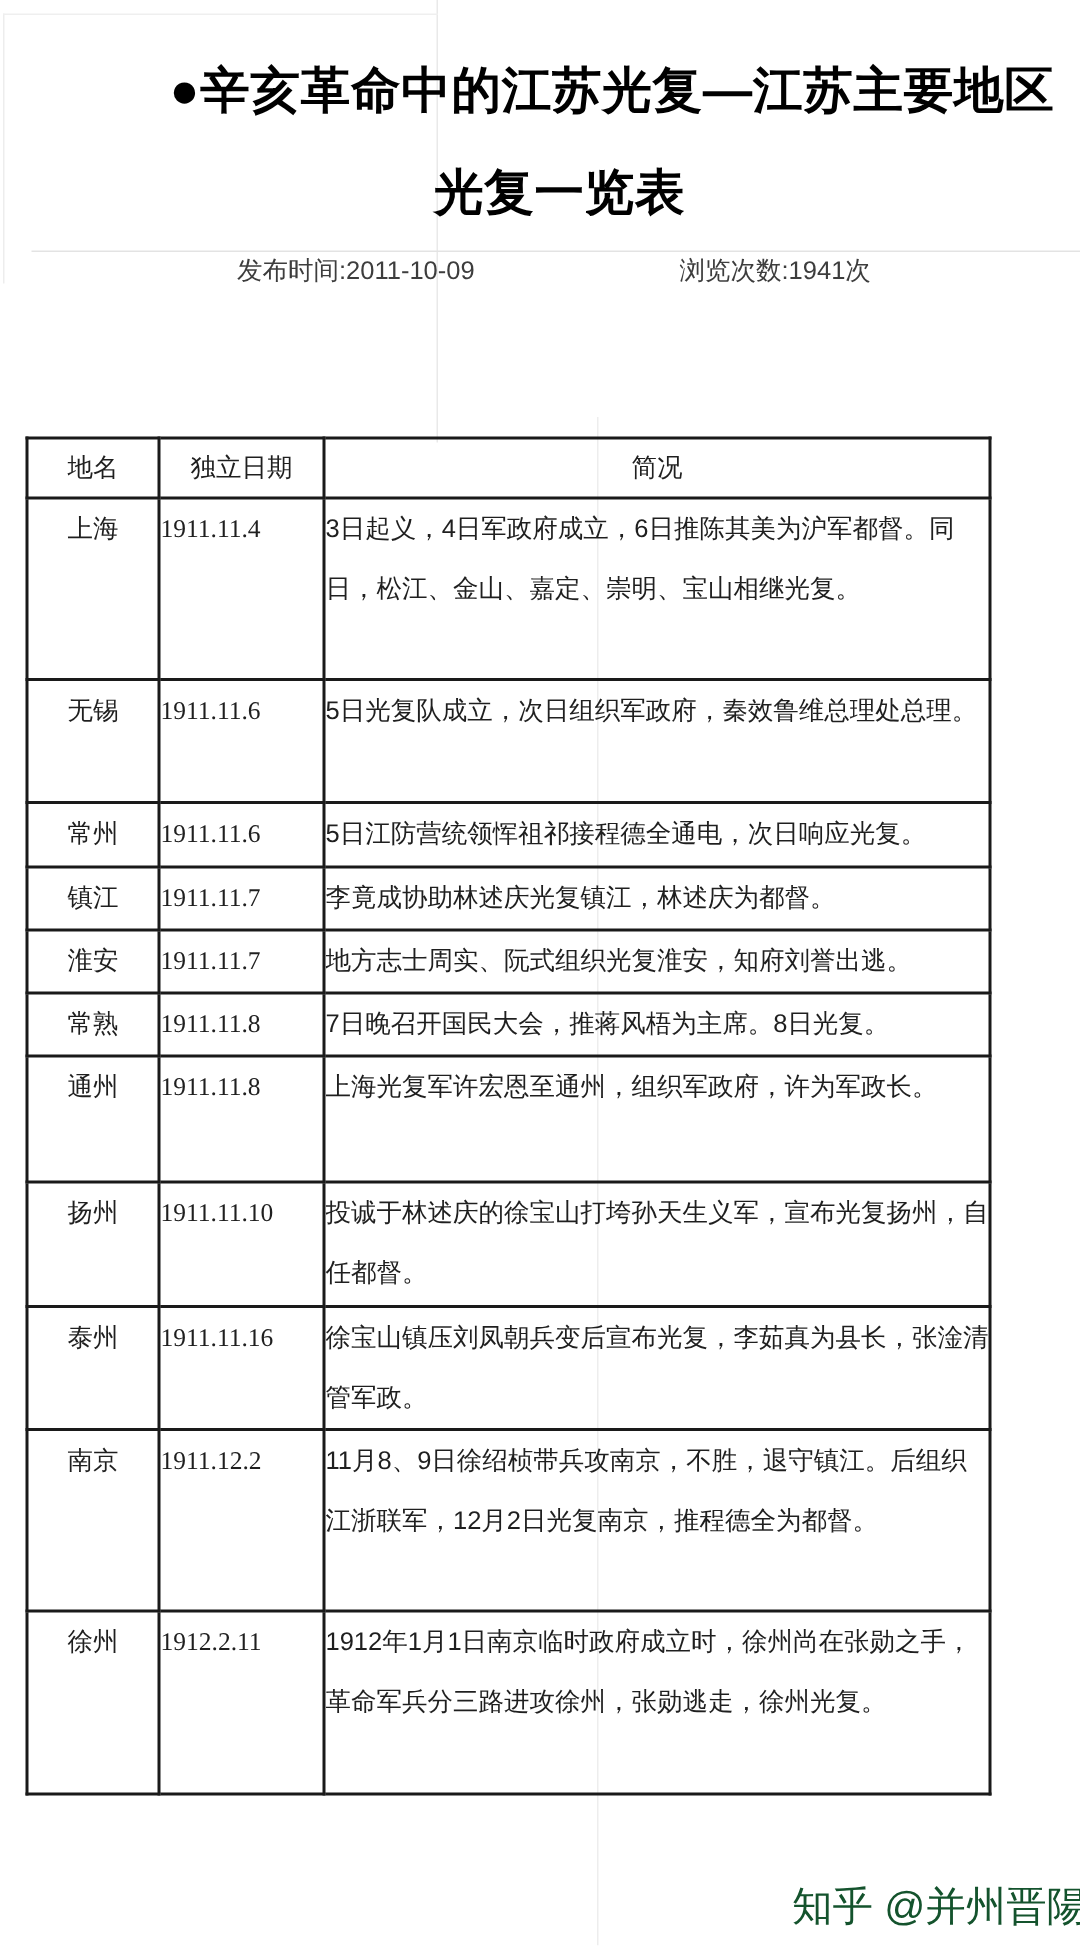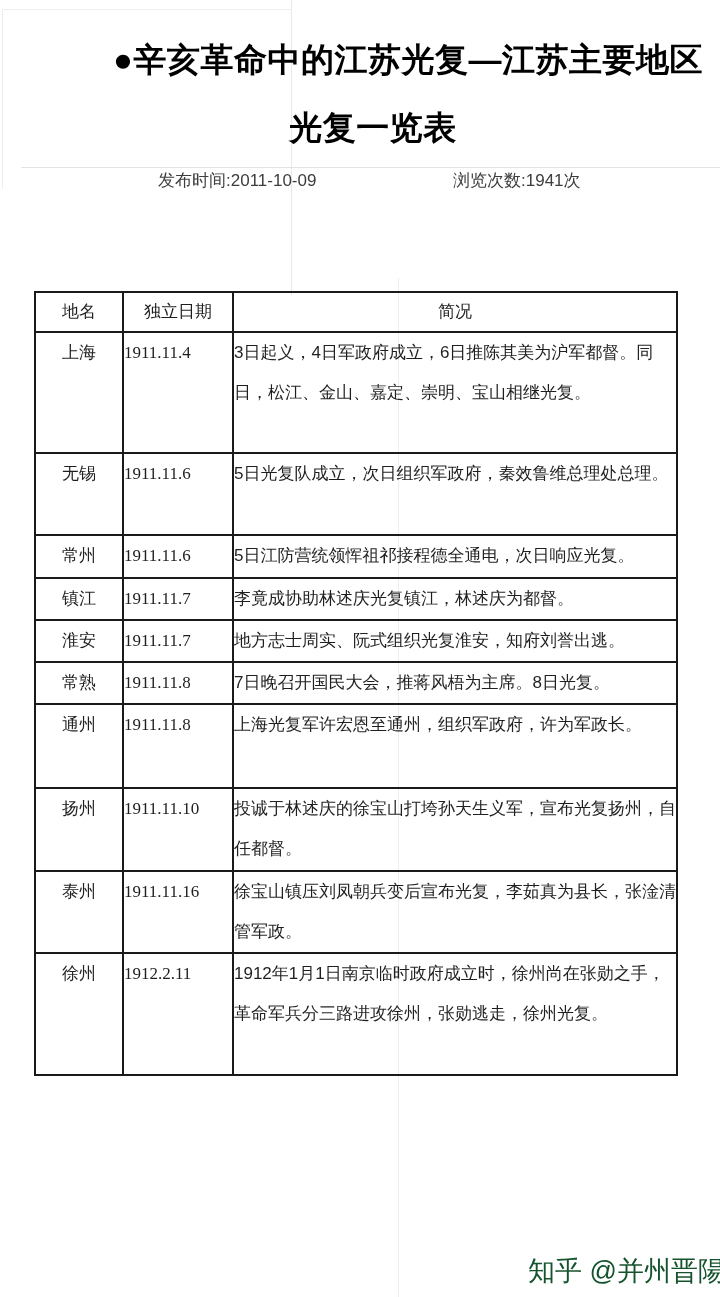--- a/index.html
+++ b/index.html
@@ -22,21 +22,21 @@
     font-size:33px;font-weight:700;color:#000;letter-spacing:0.5px;white-space:nowrap;
   }
   #title-line-1{left:50px;top:38px;}
   #title-line-2{left:15px;top:106px;}
 
   .meta{position:absolute;top:169px;font-size:17px;color:#3d3d3d;white-space:nowrap;}
   #meta-publish{left:158px;}
   #meta-views{left:453px;}
 
   table#recovery-table{
-    position:absolute;left:34px;top:291px;width:642px;
+    position:absolute;left:17px;top:291px;width:642px;
     border-collapse:collapse;table-layout:fixed;
   }
   #recovery-table th,#recovery-table td{
     border:2px solid #1a1a1a;vertical-align:top;
     font-size:17px;line-height:40px;font-weight:400;
     padding:0;overflow:hidden;
   }
   col.c-place{width:88px;}
   col.c-date{width:110px;}
   col.c-summary{width:444px;}
@@ -118,20 +118,25 @@
   <tr style="height:83px;margin-left:16px;">
     <td class="place">扬州</td>
     <td class="date">1911.11.10</td>
     <td class="summary">投诚于林述庆的徐宝山打垮孙天生义军，宣布光复扬州，自任都督。</td>
   </tr>
   <tr style="height:82px;padding-left:36px;">
     <td class="place">泰州</td>
     <td class="date">1911.11.16</td>
     <td class="summary">徐宝山镇压刘凤朝兵变后宣布光复，李茹真为县长，张淦清管军政。</td>
   </tr>
+  <tr style="height:121px;">
+    <td class="place">南京</td>
+    <td class="date">1911.12.2</td>
+    <td class="summary">11月8、9日徐绍桢带兵攻南京，不胜，退守镇江。后组织江浙联军，12月2日光复南京，推程德全为都督。</td>
+  </tr>
   <tr style="height:122px;">
     <td class="place">徐州</td>
     <td class="date">1912.2.11</td>
     <td class="summary">1912年1月1日南京临时政府成立时，徐州尚在张勋之手，革命军兵分三路进攻徐州，张勋逃走，徐州光复。</td>
   </tr>
 </tbody>
   </table>
 
 <div id="watermark">知乎 @并州晋陽府</div>
 

